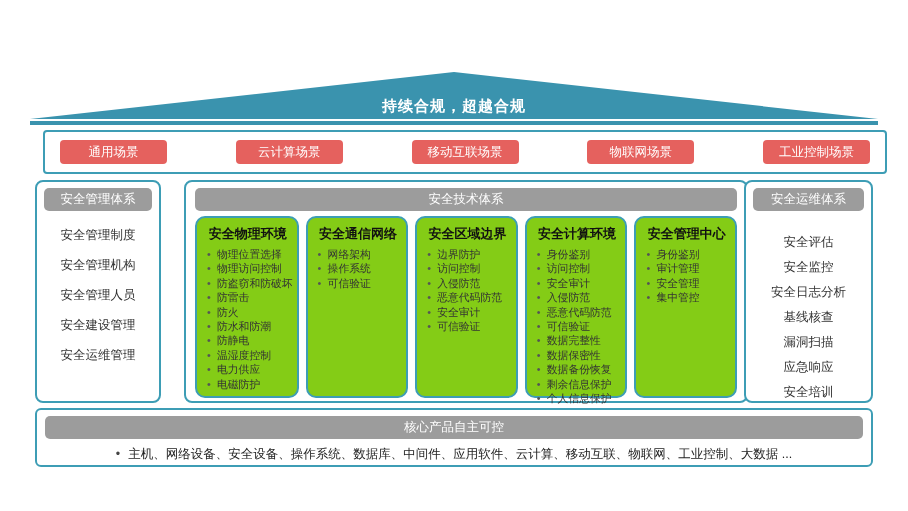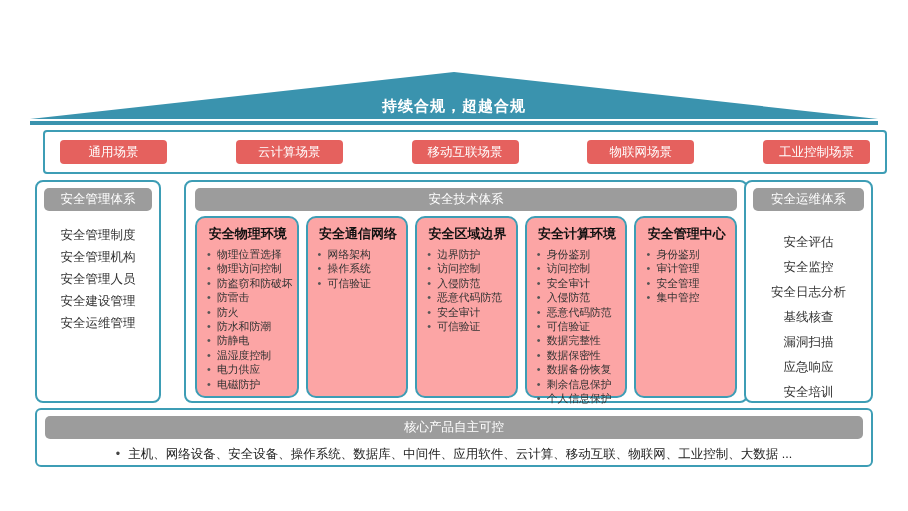--- a/index.html
+++ b/index.html
@@ -39,30 +39,30 @@
   }
   .panel-header{
     margin:6px 7px 0 7px;height:23px;background:var(--gray);border-radius:5px;
     color:#fff;font-size:12.5px;display:flex;align-items:center;justify-content:center;
   }
   
   .side-panel{left:35px;top:180px;width:126px;height:223px;}
   .side-panel.right{left:744px;width:129px;}
   .side-items{
     display:flex;flex-direction:column;align-items:center;
-    margin-top:16px;gap:5px;font-size:12.5px;color:#333;
+    margin-top:16px;gap:13px;font-size:12.5px;color:#333;
   }
   .side-panel.right .side-items{margin-top:23px;gap:8px;}
   
   .tech-panel{left:184px;top:180px;width:564px;height:223px;}
   .tech-panel .panel-header{margin:6px 9px 0 9px;}
   .tech-groups{display:flex;gap:7px;padding:5px 9px 0 9px;}
   .tech-group{
     flex:1;height:182px;border:2px solid var(--teal-border);border-radius:10px;
-    box-sizing:border-box;padding:7px 4px 0 6px;background:#fca5a5;
+    box-sizing:border-box;padding:7px 4px 0 6px;background:#84cc16;
   }
   .tech-group-title{
     font-size:13px;font-weight:bold;color:#111;text-align:center;margin-bottom:4px;
     white-space:nowrap;
   }
   .tech-list{list-style:none;margin:0;padding:0 0 0 2px;}
   .tech-list li{
     font-size:10.8px;line-height:14.4px;color:#333;white-space:nowrap;
     padding-left:12px;position:relative;
   }

